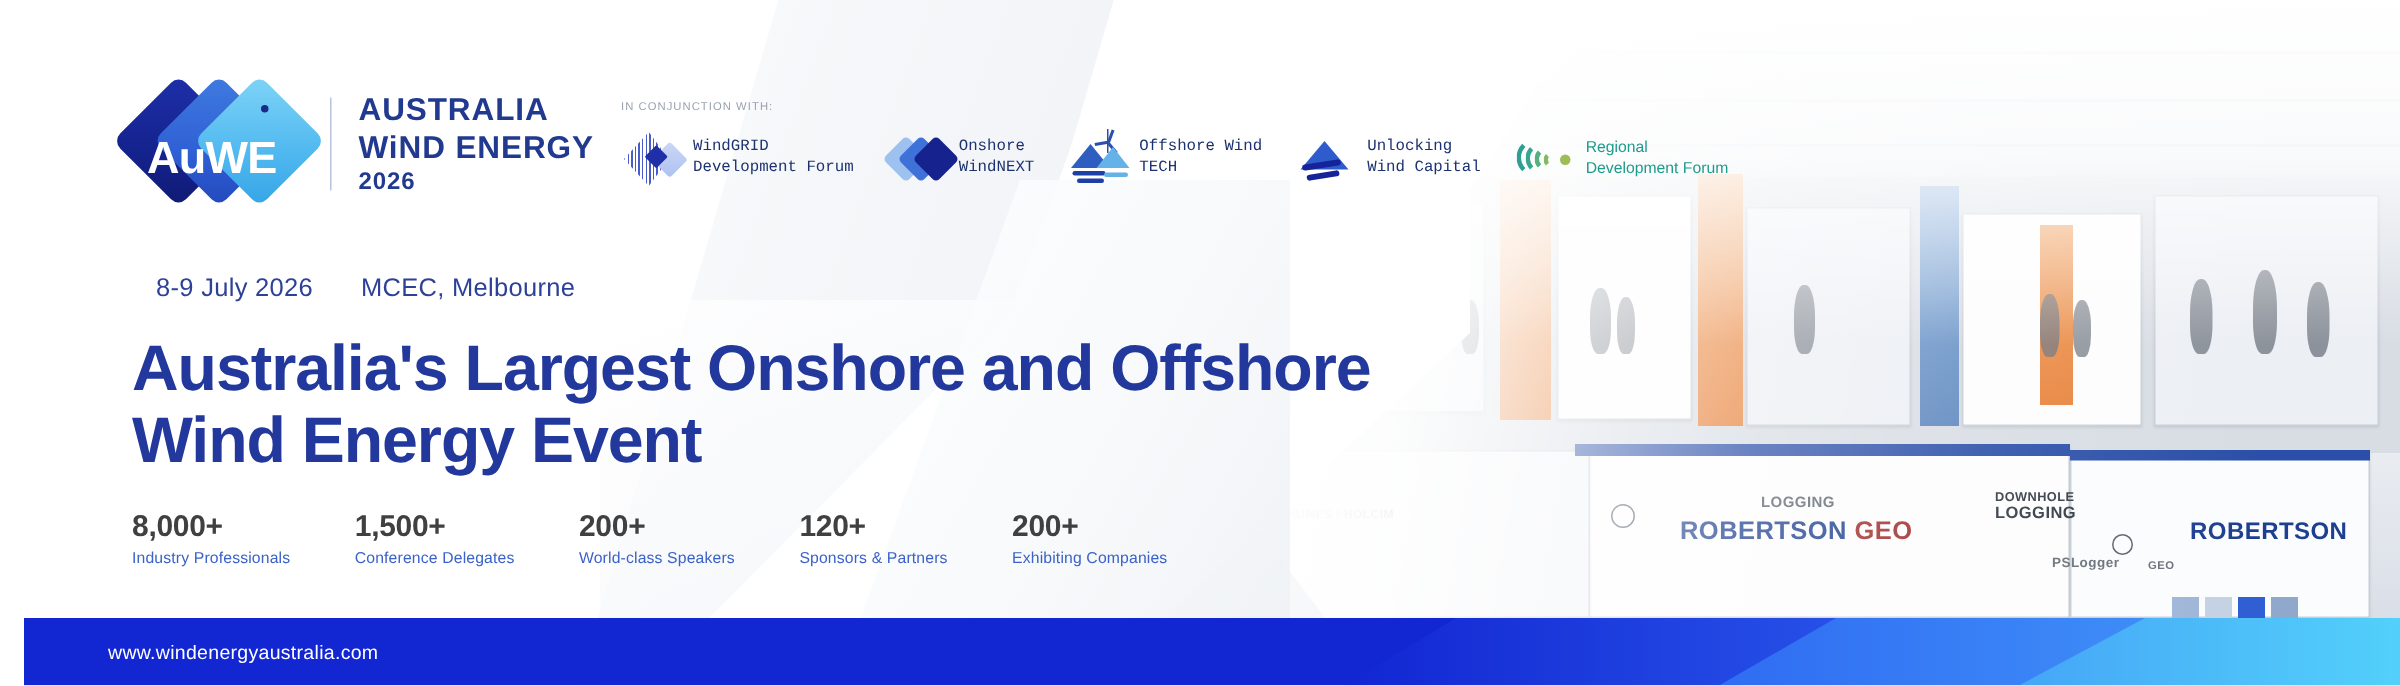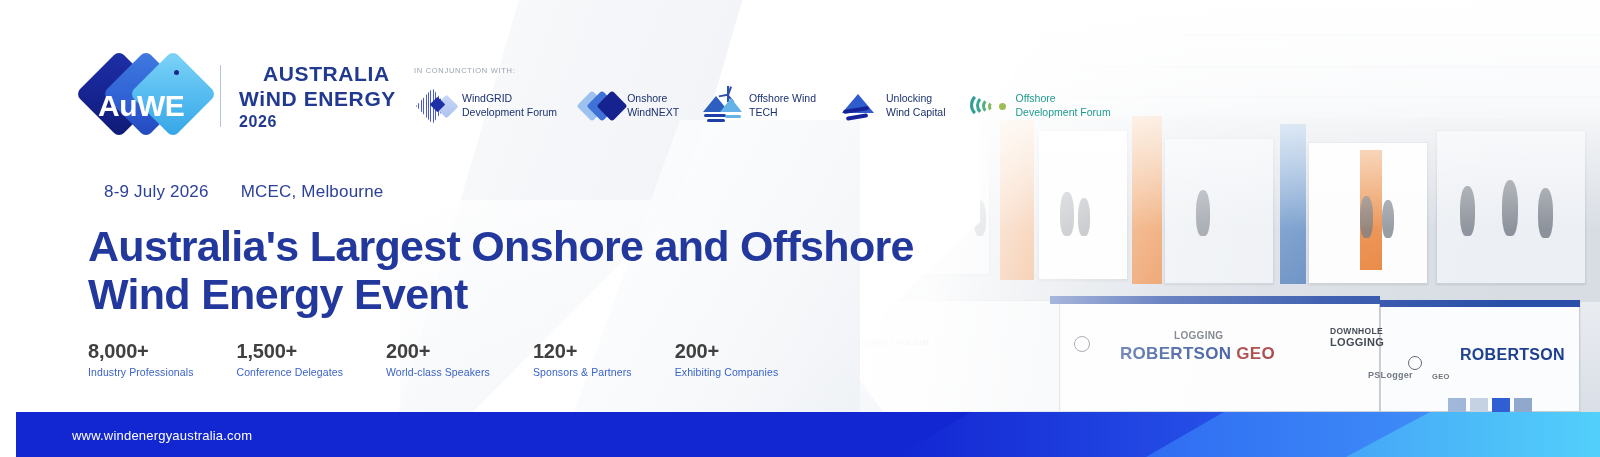--- a/index.html
+++ b/index.html
@@ -125,33 +125,33 @@
   .dia2 { left:27px; top:15px; background: linear-gradient(135deg,#3f7be0 0%, #2f5fd4 60%, #2348bd 100%); }
   .dia3 { left:54px; top:15px; background: linear-gradient(135deg,#7fd4f7 0%, #4fb8ef 60%, #35a5e6 100%); }
   .brand-auwe {
     position:absolute; left:10px; top:41px; z-index:6;
     color:#ffffff; font-size:30px; font-weight:bold; letter-spacing:-.5px;
     font-family:"Liberation Sans", sans-serif;
   }
   .spark { position:absolute; left:86px; top:22px; width:5px; height:5px; background:#1b2a86; border-radius:50%; z-index:7; }
   .brand-divider { width:1px; height:62px; background:#b9c3dd; margin:0 18px 0 14px; }
   .brand-text { color:#213a8f; font-weight:bold; line-height:1.22; }
-  .brand-l1 { font-size:21px; letter-spacing:.6px;margin-left:24px; }
+  .brand-l1 { font-size:21px; letter-spacing:.6px; }
   .brand-l2 { font-size:21px; letter-spacing:.6px; }
   .brand-l3 { font-size:16px; letter-spacing:.6px; }
 
   .conj-label {
     position:absolute; left:414px; top:66px;
     font-size:7.5px; color:#9aa2b1; letter-spacing:.7px; font-weight:400;
   }
   .partners { position:absolute; left:414px; top:84px; display:flex; align-items:flex-start; }
   .partner { display:flex; align-items:center; margin-right:22px; }
   .p-mark { width:48px; height:44px; position:relative; flex:none; }
   .p-text { font-size:10.5px; line-height:1.32; font-weight:500; }
-  .p-text.navy { color:#1c3270; }
+  .p-text.navy { color:#1c3270;font-family:Liberation Mono, monospace; }
   .p-text.teal { color:#1f9b8e; }
 
   
   .wg-lines { position:absolute; left:2px; top:4px; width:30px; height:36px;
     background: repeating-linear-gradient(90deg,#2a3fc4 0px,#2a3fc4 1px, transparent 1px, transparent 2.4px);
     transform: rotate(0deg);
     clip-path: polygon(0 50%, 55% 0, 100% 50%, 55% 100%);
     opacity:.85;
   }
   .wg-dia { position:absolute; left:24px; top:14px; width:17px; height:17px; transform:rotate(45deg);
@@ -362,21 +362,21 @@
 
       <div class="partner">
         <div class="p-mark">
           <div class="rd-arc" style="left:2px;  top:8px;  width:26px; height:26px; border-left-color:#2f9e93;"></div>
           <div class="rd-arc" style="left:8px;  top:11px; width:21px; height:21px; border-left-color:#37a58f;"></div>
           <div class="rd-arc" style="left:14px; top:14px; width:16px; height:16px; border-left-color:#55b07f;"></div>
           <div class="rd-arc" style="left:20px; top:17px; width:11px; height:11px; border-left-color:#86b862;"></div>
           <div style="position:absolute;left:31px;top:19px;width:7px;height:7px;border-radius:50%;background:#9cbe55;"></div>
         </div>
         <div class="p-text teal">
-          <div>Offshore</div>
+          <div>Regional</div>
           <div>Development Forum</div>
         </div>
       </div>
 
     </div>
   </div>
 
   <div class="meta">
     <div class="date">8-9 July  2026</div>
     <div class="venue">MCEC, Melbourne</div>

